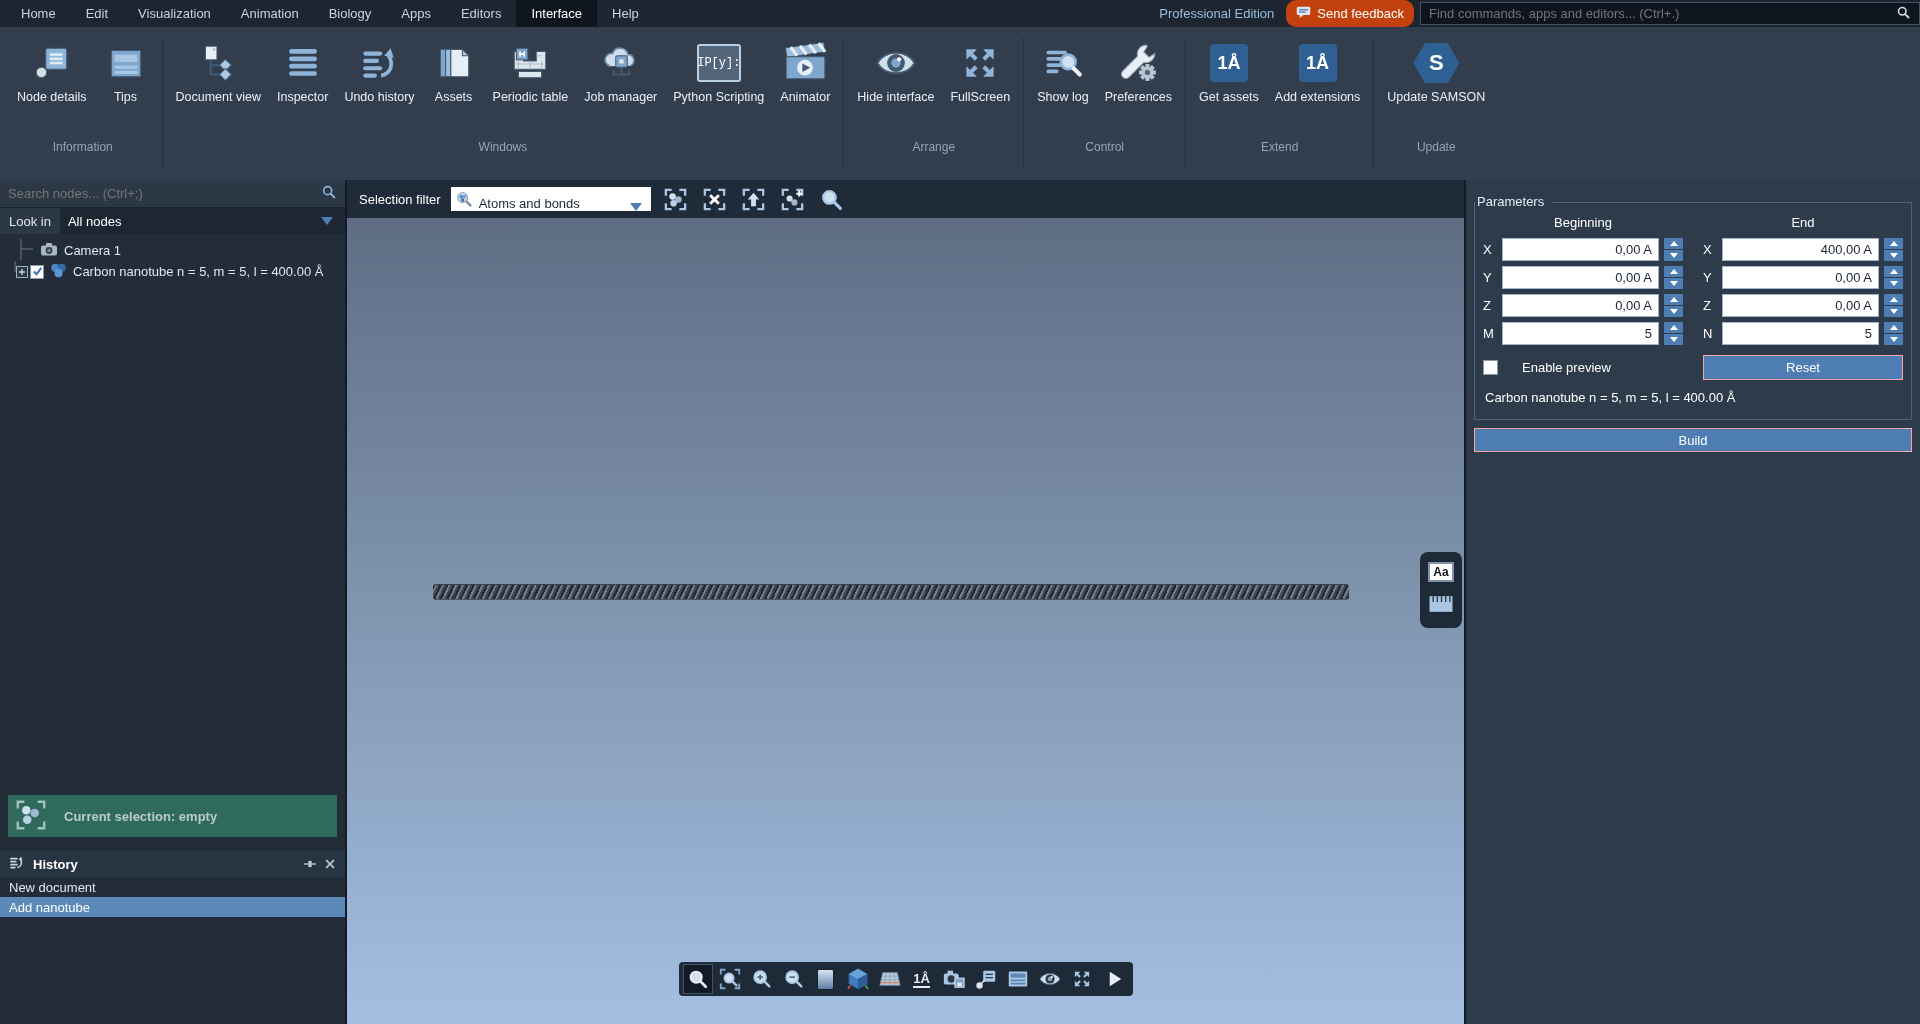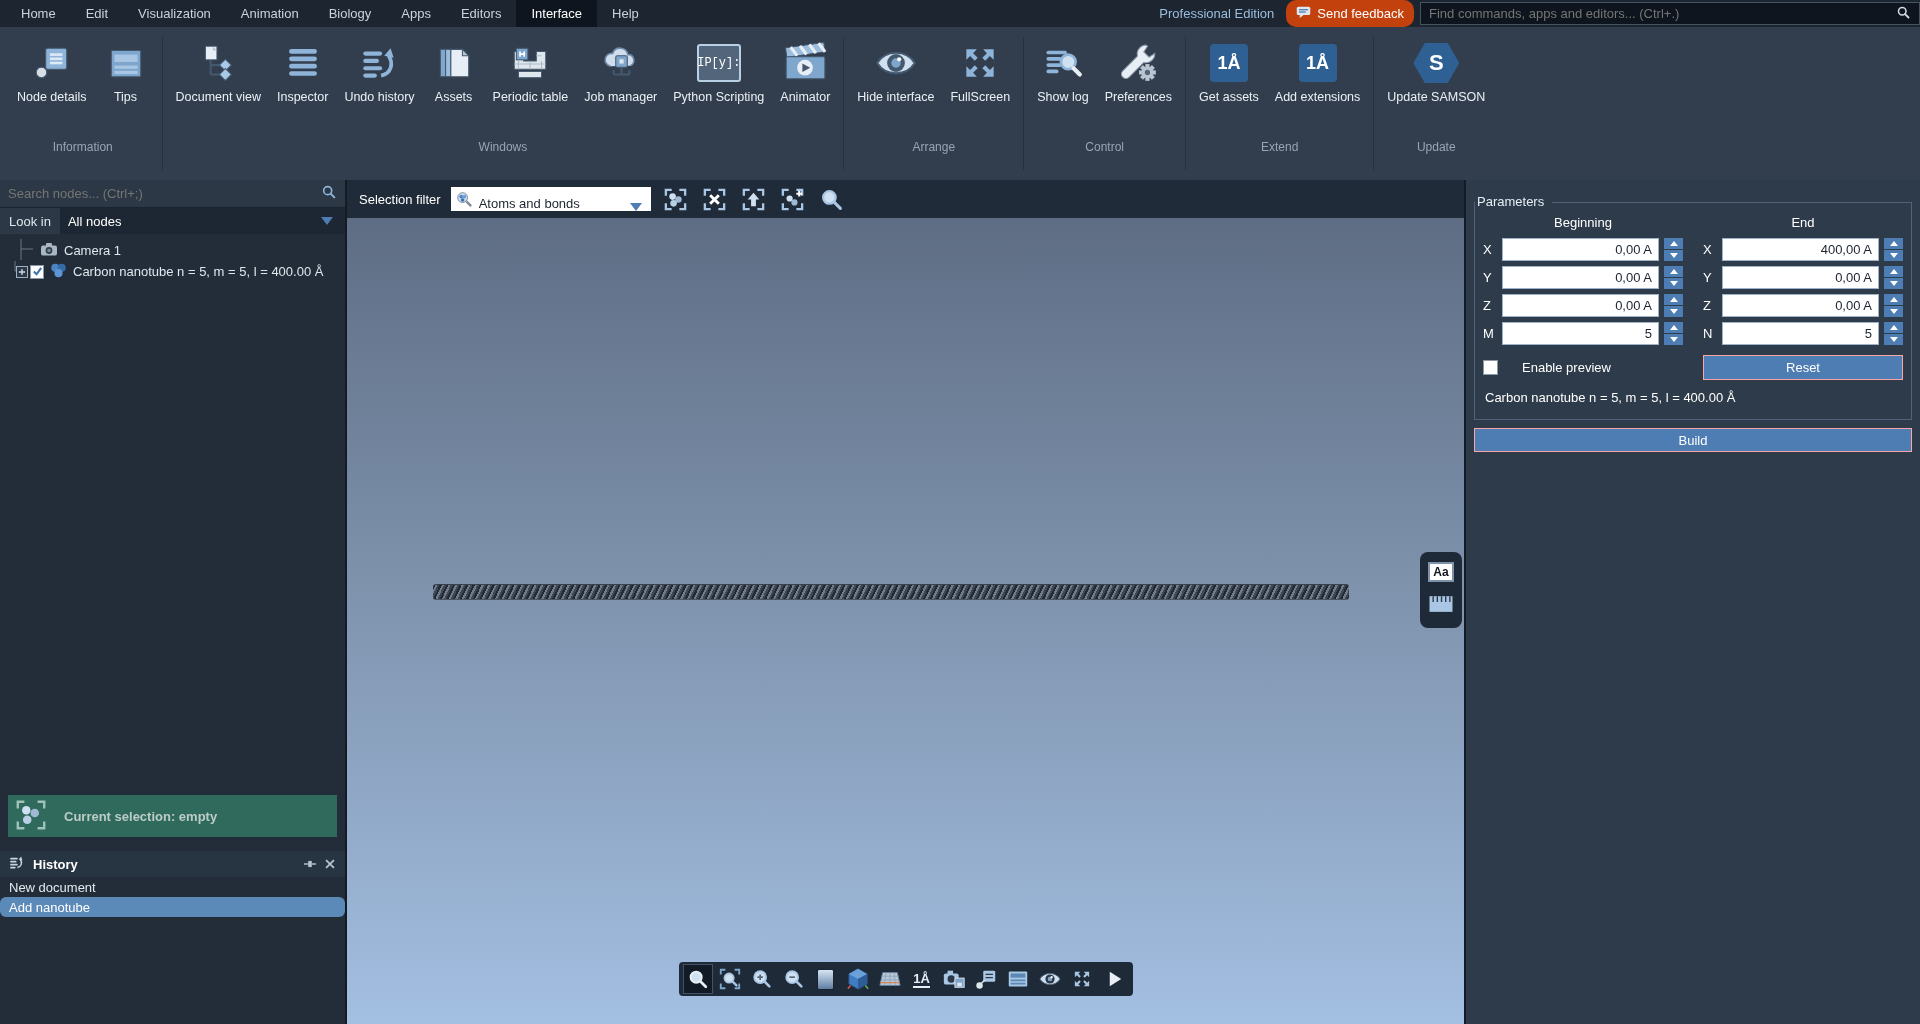--- a/index.html
+++ b/index.html
@@ -47,21 +47,21 @@
   .lookin-value { flex:1; background:#1d2733; display:flex; align-items:center; padding:0 8px; color:#fff; }
   .tri-down { width:0; height:0; border-left:6px solid transparent; border-right:6px solid transparent; border-top:8px solid #4d7db3; margin-left:auto; margin-right:4px; }
   .tree { flex:1; padding-top:6px; overflow:hidden; }
   .tree-row { height:21px; display:flex; align-items:center; gap:6px; padding-left:8px; }
   .guide { flex:none; }
   .cb { width:14px; height:14px; background:#fff; border:1px solid #8b98a6; display:flex; align-items:center; justify-content:center; flex:none; }
   .expander { width:12px; height:12px; background:#2c3845; border:1px solid #9fb0c0; display:flex; align-items:center; justify-content:center; flex:none; }
   .sel-bar { flex:none; margin:0 8px 14px; height:42px; background:#2f6a5d; display:flex; align-items:center; gap:16px; padding:0 6px; color:#bcccc6; font-weight:bold; }
   .history-panel { height:173px; flex:none; display:flex; flex-direction:column; }
   .hrow { height:20px; display:flex; align-items:center; padding:0 9px; color:#e2e9f0; }
-  .hrow.selected { background:#5b8ab9; color:#fff;border-radius:6px; }
+  .hrow.selected { background:#5b8ab9; color:#fff; }
 
   
   .viewport { flex:1; display:flex; flex-direction:column; min-width:0; }
   .vp-toolbar { height:38px; flex:none; background:#1f2b39; display:flex; align-items:center; gap:10px; padding:0 12px; }
   .vp-toolbar .flabel { color:#fff; }
   .filter-select { width:200px; height:24px; background:#fff; display:flex; align-items:flex-end; gap:6px; padding:0 5px; color:#1c2530; }
   .vbtn { width:29px; height:29px; display:flex; align-items:center; justify-content:center; }
   .canvas { flex:1; position:relative; background:linear-gradient(180deg,#5e6d84 0%,#7e92ac 45%,#a3bfe2 100%); min-height:0; }
   .nanotube { position:absolute; left:86px; top:366px; width:916px; height:16px; border-radius:3px;
     background:repeating-linear-gradient(115deg, rgba(18,23,30,.85) 0 2px, rgba(112,122,137,.95) 2px 4px, rgba(58,68,80,.95) 4px 6px);

